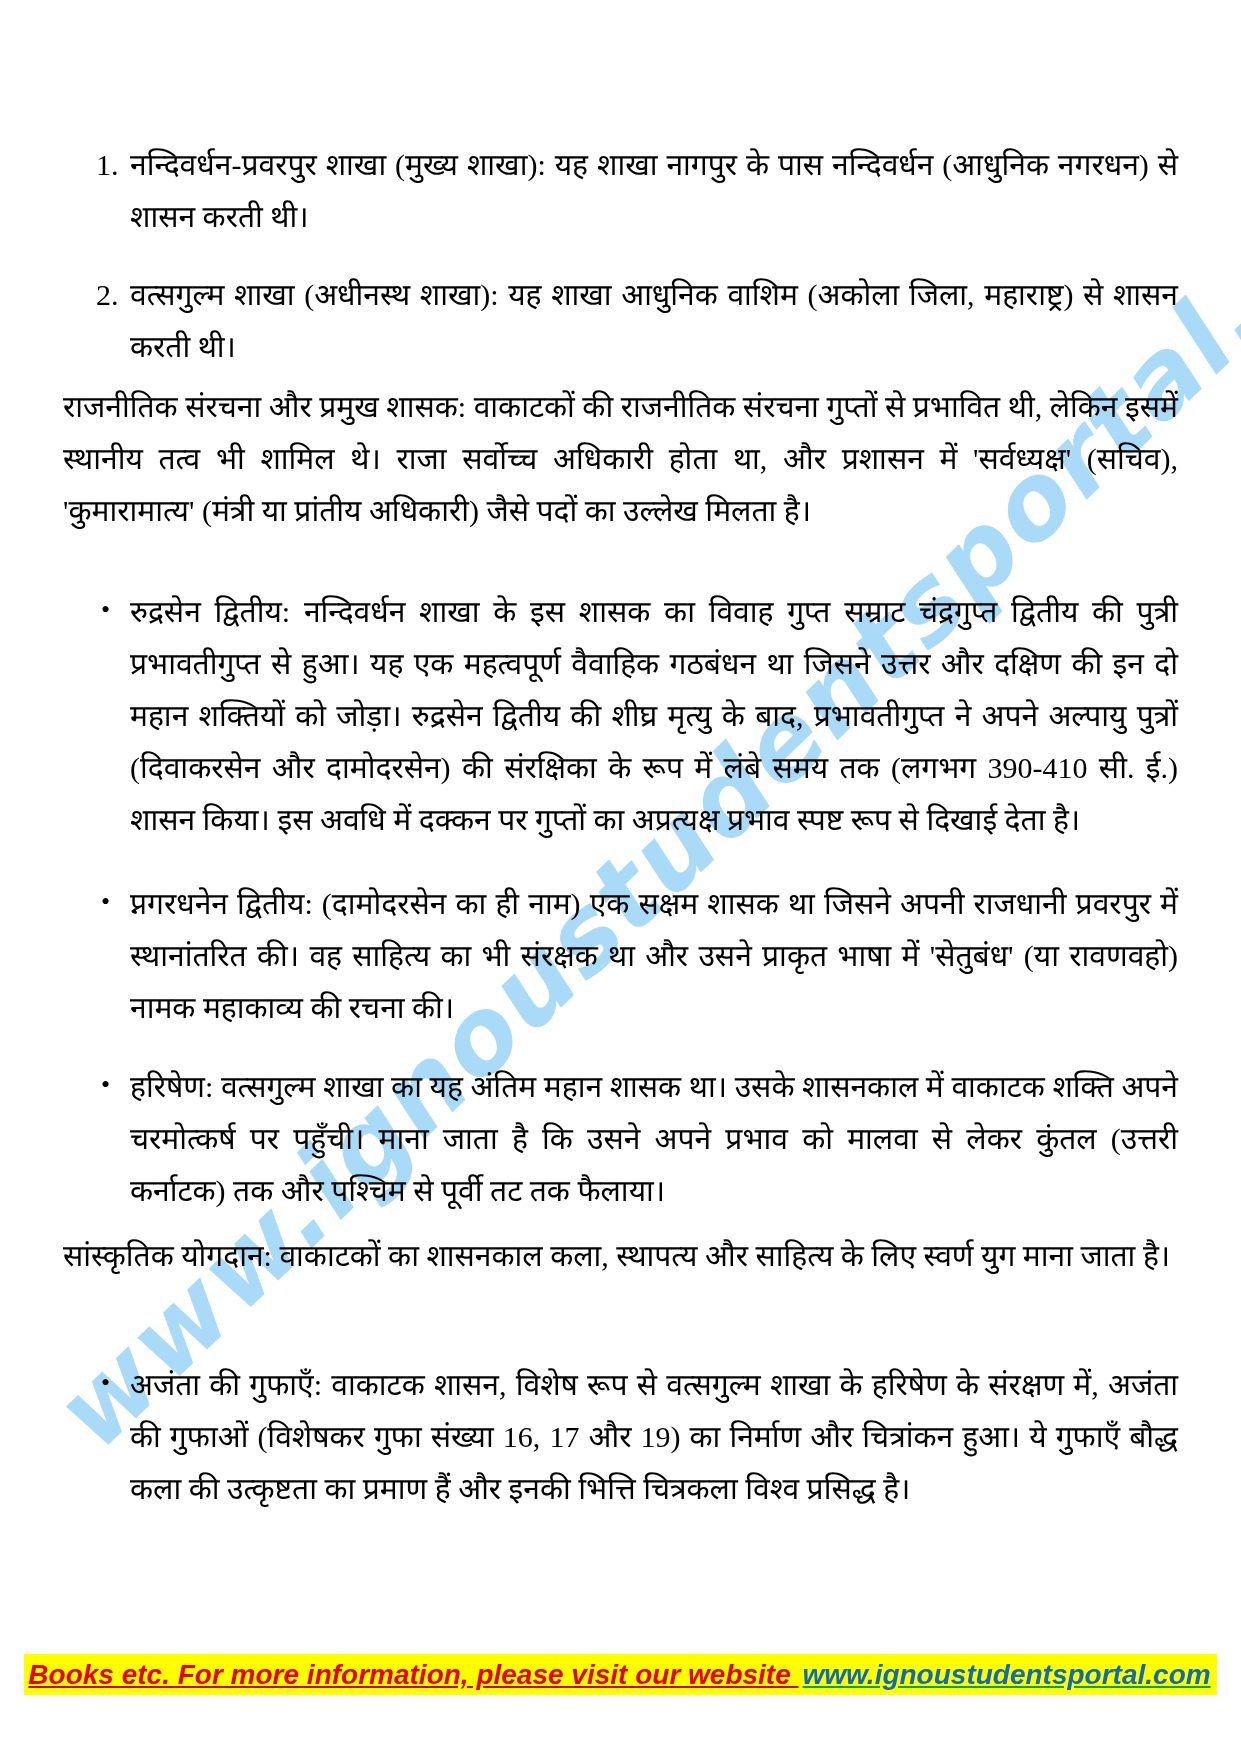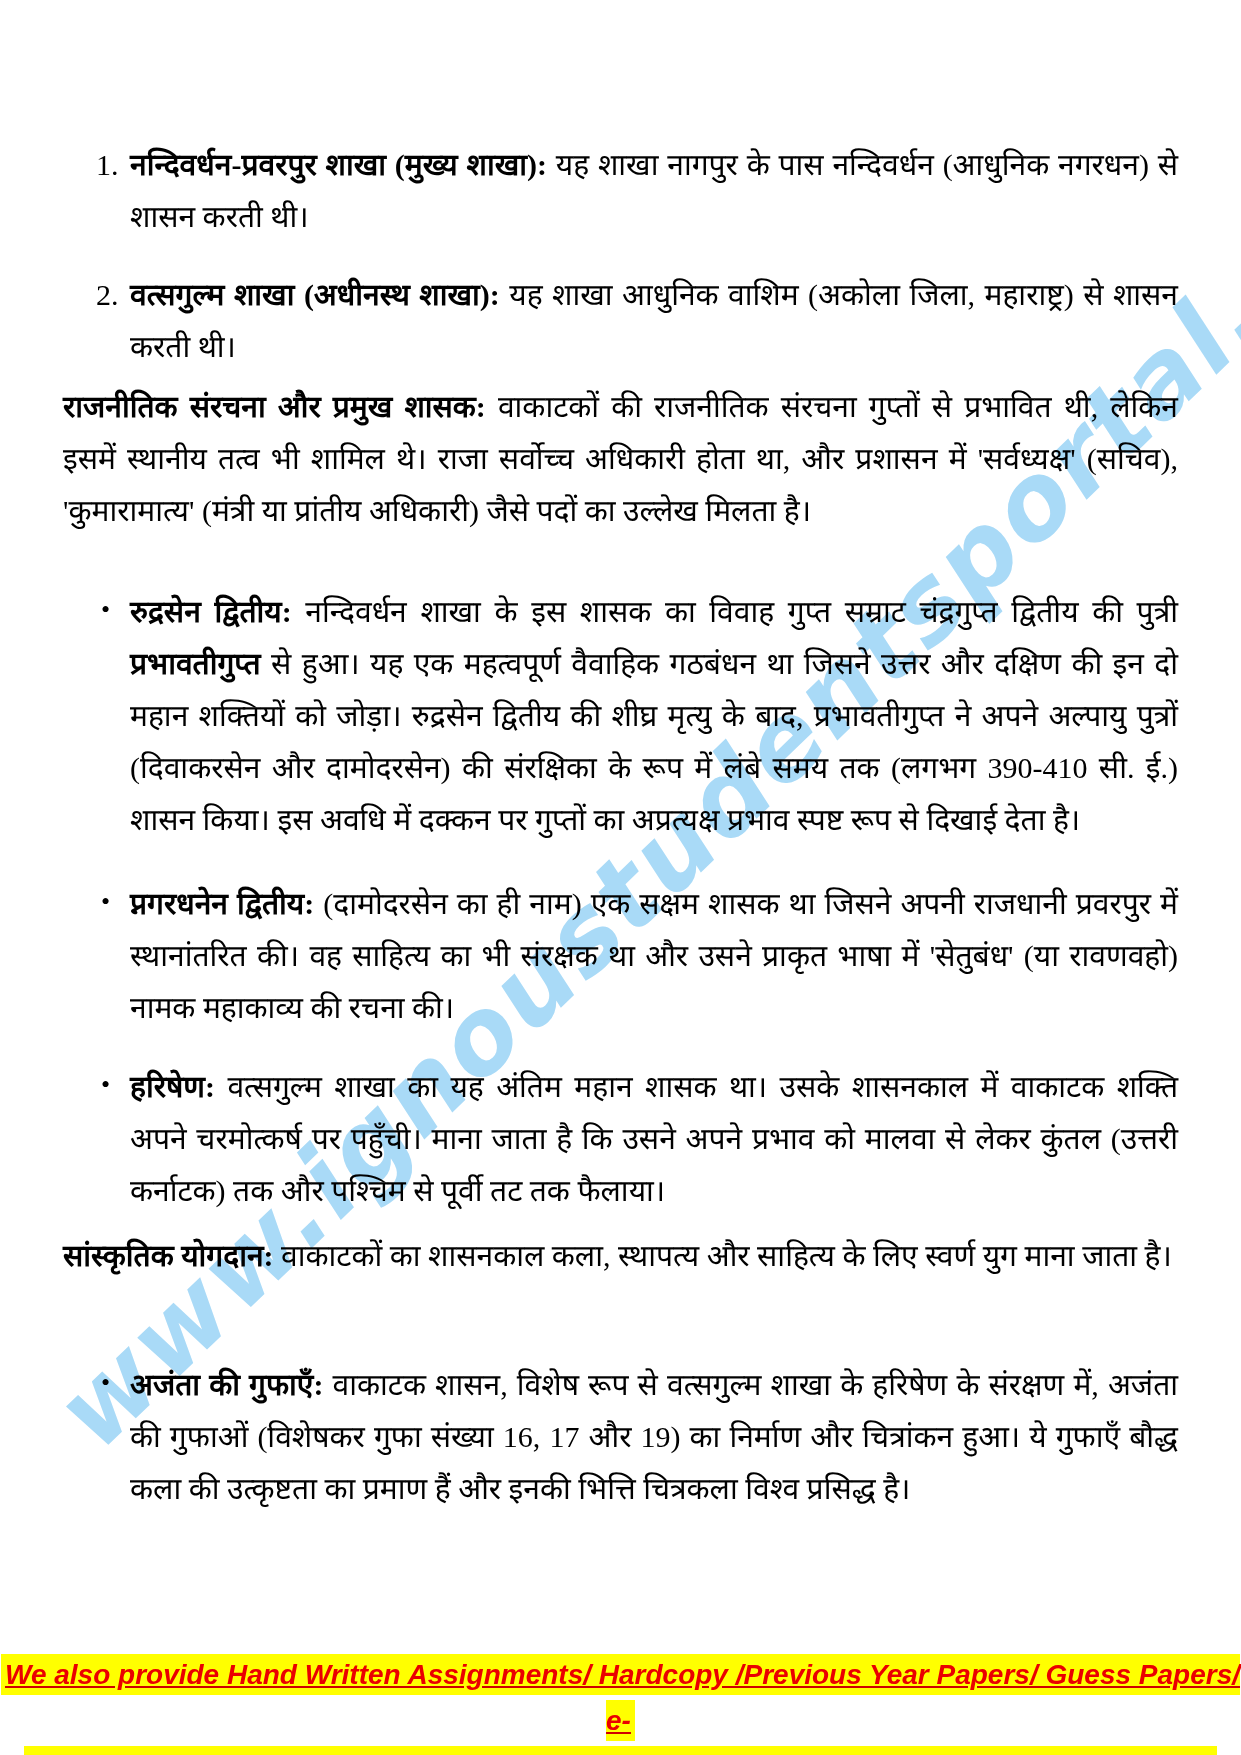--- a/index.html
+++ b/index.html
@@ -50,21 +50,21 @@
     left:33px;
     top:0;
     font-weight:normal;
   }
   .bullet-dot{
     position:absolute;
     left:38px;
     top:-2px;
     font-size:26px;
   }
-  .seg-bold{font-weight:bold;}
+  .seg-bold{font-weight:normal;}
   .seg{font-weight:normal;}
 
   
   .footer{
     position:absolute;
     left:0; right:0;
     top:1652px;
     text-align:center;
     font-family:"Liberation Sans","DejaVu Sans",sans-serif;
     font-style:italic;
@@ -123,20 +123,17 @@
   <div class="content-block" style="top:1230px">
     <span class="seg-bold">सांस्कृतिक योगदान:</span><span class="seg"> वाकाटकों का शासनकाल कला, स्थापत्य और साहित्य के लिए स्वर्ण युग माना जाता है।</span>
   </div>
 
   <div class="content-block indented" style="top:1359px">
     <span class="bullet-dot">•</span><span class="seg-bold">अजंता की गुफाएँ:</span><span class="seg"> वाकाटक शासन, विशेष रूप से वत्सगुल्म शाखा के हरिषेण के संरक्षण में, अजंता की गुफाओं (विशेषकर गुफा संख्या 16, 17 और 19) का निर्माण और चित्रांकन हुआ। ये गुफाएँ बौद्ध कला की उत्कृष्टता का प्रमाण हैं और इनकी भित्ति चित्रकला विश्व प्रसिद्ध है।</span>
   </div>
 
   <div class="footer">
     <div class="fline">
-      <span class="fred">We also provide Hand Written Assignments/ Hardcopy /Previous Year Papers/ Guess Papers/ e-</span>
-    </div>
-    <div class="fline">
       <span class="fred">Books etc. For more information, please visit our website </span><a class="furl">www.ignoustudentsportal.com</a>
     </div>
   </div>
 
 </div>
 
 </body></html>

